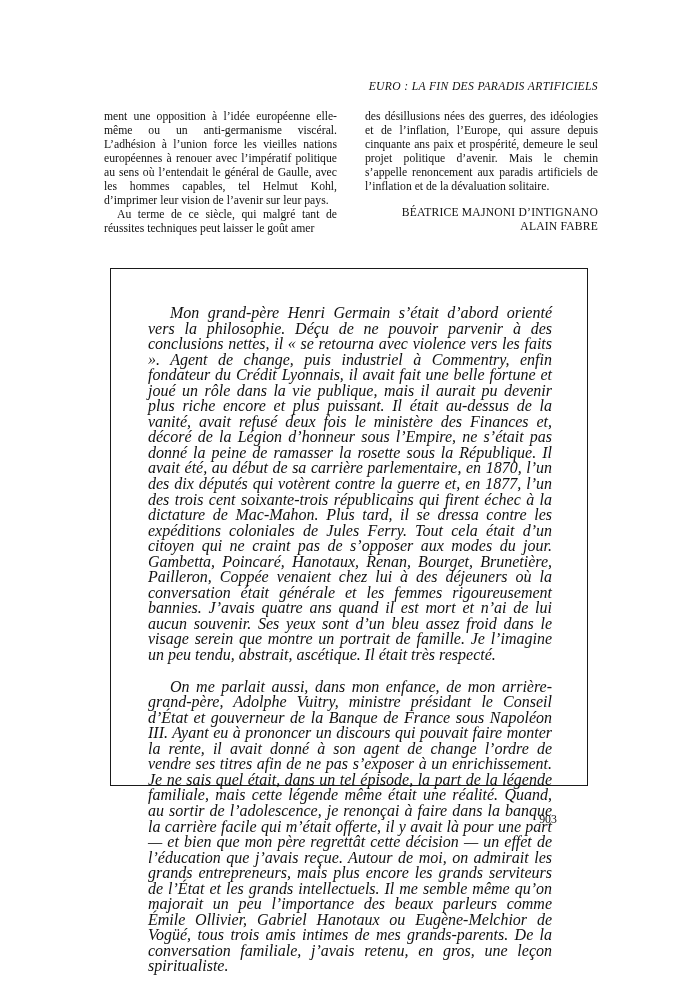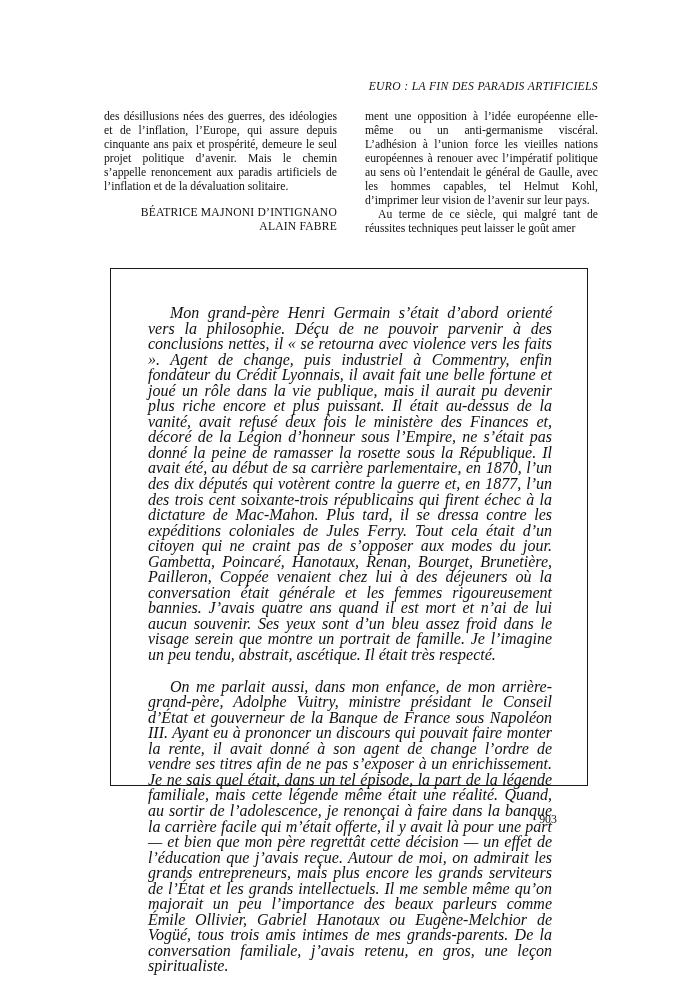--- a/index.html
+++ b/index.html
@@ -135,31 +135,31 @@
 </head>
 <body>
 
 <div class="page">
 
   <div class="running-head">EURO : LA FIN DES PARADIS ARTIFICIELS</div>
 
   <div class="columns">
 
     <div class="col">
+      <p>ment une opposition à l’idée européenne elle-même ou un anti-germanisme viscéral. L’adhésion à l’union force les vieilles nations européennes à renouer avec l’impératif politique au sens où l’entendait le général de Gaulle, avec les hommes capables, tel Helmut Kohl, d’imprimer leur vision de l’avenir sur leur pays.</p>
+      <p class="indent">Au terme de ce siècle, qui malgré tant de réussites techniques peut laisser le goût amer</p>
+    </div>
+
+    <div class="col">
       <p>des désillusions nées des guerres, des idéologies et de l’inflation, l’Europe, qui assure depuis cinquante ans paix et prospérité, demeure le seul projet politique d’avenir. Mais le chemin s’appelle renoncement aux paradis artificiels de l’inflation et de la dévaluation solitaire.</p>
 
       <div class="signature">
         <div>BÉATRICE MAJNONI D’INTIGNANO</div>
         <div>ALAIN FABRE</div>
       </div>
-    </div>
-
-    <div class="col">
-      <p>ment une opposition à l’idée européenne elle-même ou un anti-germanisme viscéral. L’adhésion à l’union force les vieilles nations européennes à renouer avec l’impératif politique au sens où l’entendait le général de Gaulle, avec les hommes capables, tel Helmut Kohl, d’imprimer leur vision de l’avenir sur leur pays.</p>
-      <p class="indent">Au terme de ce siècle, qui malgré tant de réussites techniques peut laisser le goût amer</p>
     </div>
 
   </div>
 
   <div class="excerpt-box">
     <div class="excerpt-inner">
 
 
       <p class="body">Mon grand-père Henri Germain s’était d’abord orienté vers la philosophie. Déçu de ne pouvoir parvenir à des conclusions nettes, il « se retourna avec violence vers les faits ». Agent de change, puis industriel à Commentry, enfin fondateur du Crédit Lyonnais, il avait fait une belle fortune et joué un rôle dans la vie publique, mais il aurait pu devenir plus riche encore et plus puissant. Il était au-dessus de la vanité, avait refusé deux fois le ministère des Finances et, décoré de la Légion d’honneur sous l’Empire, ne s’était pas donné la peine de ramasser la rosette sous la République. Il avait été, au début de sa carrière parlementaire, en 1870, l’un des dix députés qui votèrent contre la guerre et, en 1877, l’un des trois cent soixante-trois républicains qui firent échec à la dictature de Mac-Mahon. Plus tard, il se dressa contre les expéditions coloniales de Jules Ferry. Tout cela était d’un citoyen qui ne craint pas de s’opposer aux modes du jour. Gambetta, Poincaré, Hanotaux, Renan, Bourget, Brunetière, Pailleron, Coppée venaient chez lui à des déjeuners où la conversation était générale et les femmes rigoureusement bannies. J’avais quatre ans quand il est mort et n’ai de lui aucun souvenir. Ses yeux sont d’un bleu assez froid dans le visage serein que montre un portrait de famille. Je l’imagine un peu tendu, abstrait, ascétique. Il était très respecté.</p>
 

